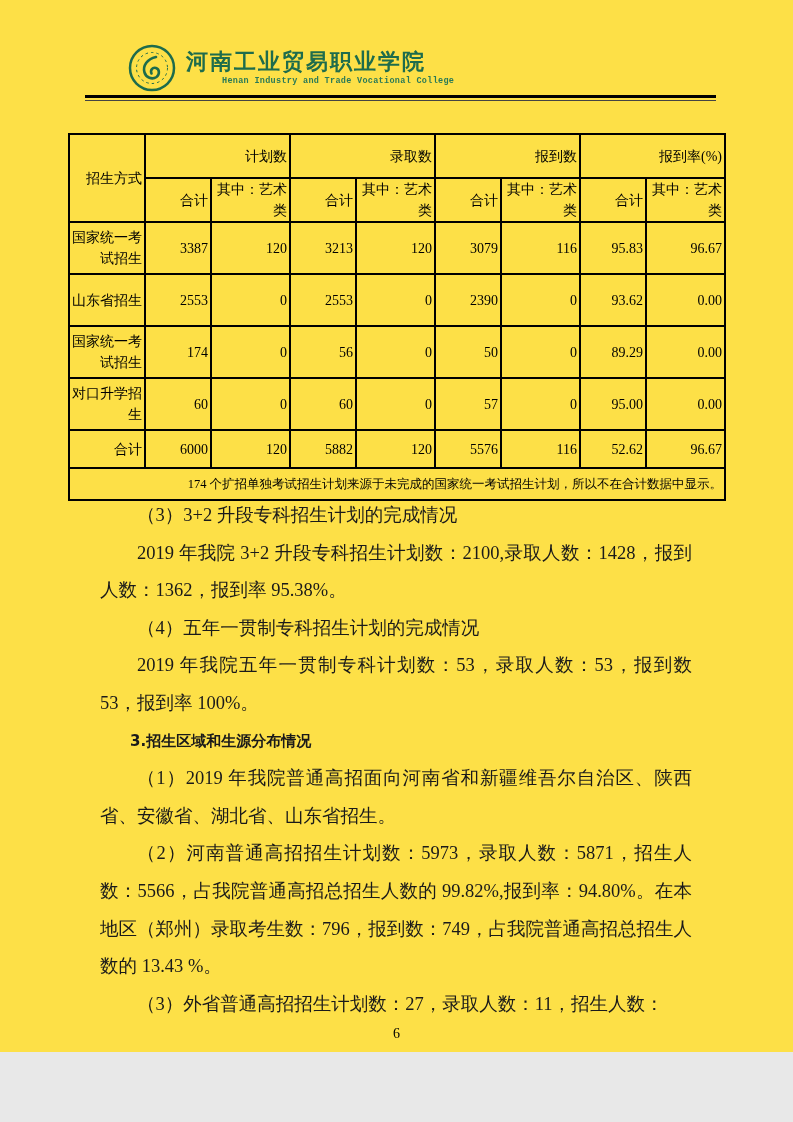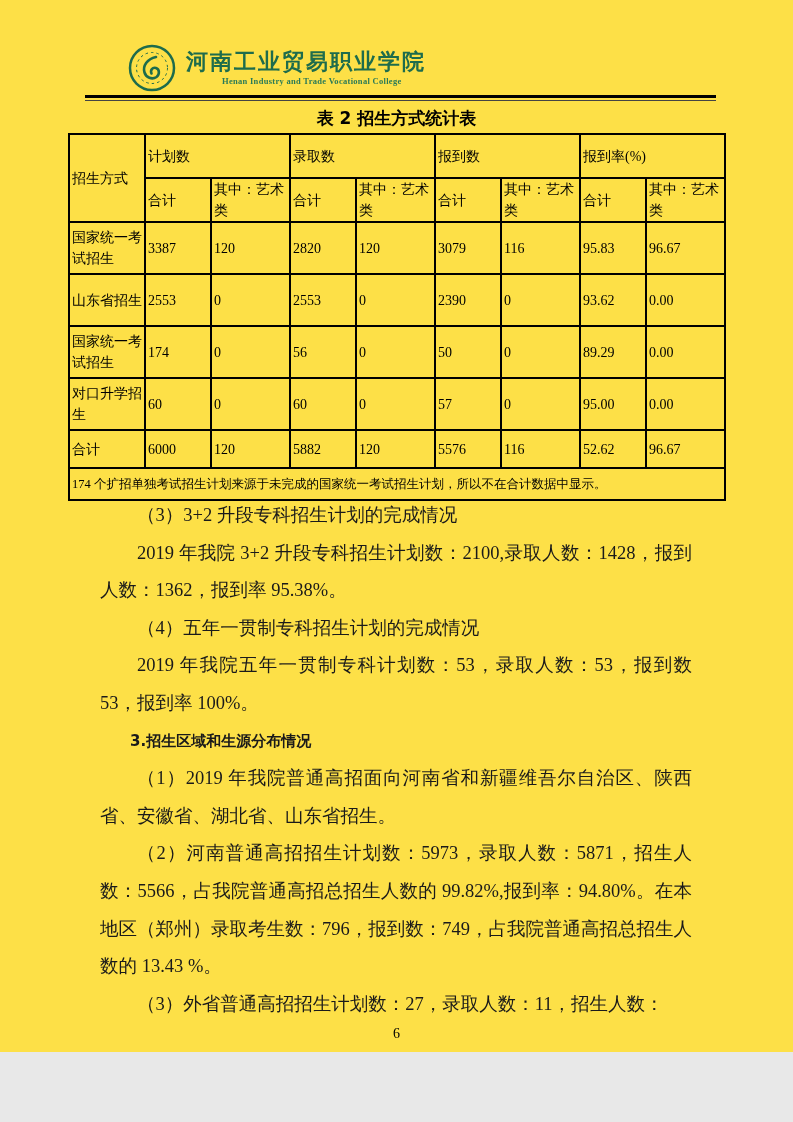--- a/index.html
+++ b/index.html
@@ -14,41 +14,41 @@
   }
 
   
   .hdr{position:absolute;top:44px;left:128px;display:flex;align-items:center;gap:10px;}
   .logo{width:48px;height:48px;flex:0 0 auto;}
   .school-cn{
     font-family:"DejaVu Sans","Liberation Sans",sans-serif;
     font-size:22px;font-weight:bold;color:#1e6c4c;letter-spacing:2px;line-height:1.1;
   }
   .school-en{
-    font-family:Liberation Serif, serif;
+    font-family:Liberation Mono, monospace;
     font-size:8.5px;font-weight:bold;color:#2a7a58;margin-top:2px;letter-spacing:.3px;padding-left:36px;
   }
   .hdr-rule{
     position:absolute;left:85px;top:95px;width:631px;height:2px;
     border-top:3px solid #000;border-bottom:1px solid #444;
   }
 
   
   .tbl-title{
     position:absolute;top:107px;left:0;width:100%;text-align:center;
     font-family:"DejaVu Sans","Liberation Sans",sans-serif;
     font-weight:bold;font-size:17px;color:#000;
   }
   table.stats{
     position:absolute;left:68px;top:133px;width:656px;
     border-collapse:collapse;table-layout:fixed;
     font-size:14px;color:#000;
   }
   table.stats th,table.stats td{
-    border:2px solid #000;text-align:left;vertical-align:middle;
+    border:2px solid #000;text-align:right;vertical-align:middle;
     font-weight:normal;padding:0 2px;line-height:1.5;
   }
   tr.group-row{height:44px;}
   tr.sub-row{height:36px;}
   tr.data-row{height:52px;}
   tr.total-row{height:38px;}
   tr.footnote-row{height:32px;}
   td.row-label{padding:0 6px;}
   td.footnote-cell{
     text-align:left;font-size:12.5px;padding-left:32px;
@@ -83,21 +83,20 @@
         <path d="M28 13 C19 15 14.5 22 16.5 28.5 C18 33.5 24 36 28.5 33 C32 30.5 31.5 25 28 24 C24.5 23 22 26 23.5 29.5" fill="none" stroke="#1e6c4c" stroke-width="2.6" stroke-linecap="round"></path>
       </svg>
     </span>
     <span>
       <div class="school-cn">河南工业贸易职业学院</div>
       <div class="school-en">Henan Industry and Trade Vocational College</div>
     </span>
   </div>
   <div class="hdr-rule"></div>
 
-  <div class="tbl-title">表 2 招生方式统计表</div>
 
   <table class="stats">
     <colgroup>
       <col style="width:76px">
         <col style="width:66px">
         <col style="width:79px">
       <col style="width:66px">
         <col style="width:79px">
         <col style="width:66px">
       <col style="width:79px">
@@ -121,21 +120,21 @@
           <th>其中：艺术类</th>
           <th>合计</th>
           <th>其中：艺术类</th>
         </tr>
       </thead>
     <tbody id="stats-tbody">
         <tr class="data-row">
           <td class="row-label">国家统一考试招生</td>
           <td>3387</td>
           <td>120</td>
-          <td>2820</td>
+          <td>3213</td>
           <td>120</td>
           <td>3079</td>
           <td>116</td>
           <td>95.83</td>
           <td>96.67</td>
         </tr>
         <tr class="data-row">
           <td class="row-label">山东省招生</td>
           <td>2553</td>
           <td>0</td>

